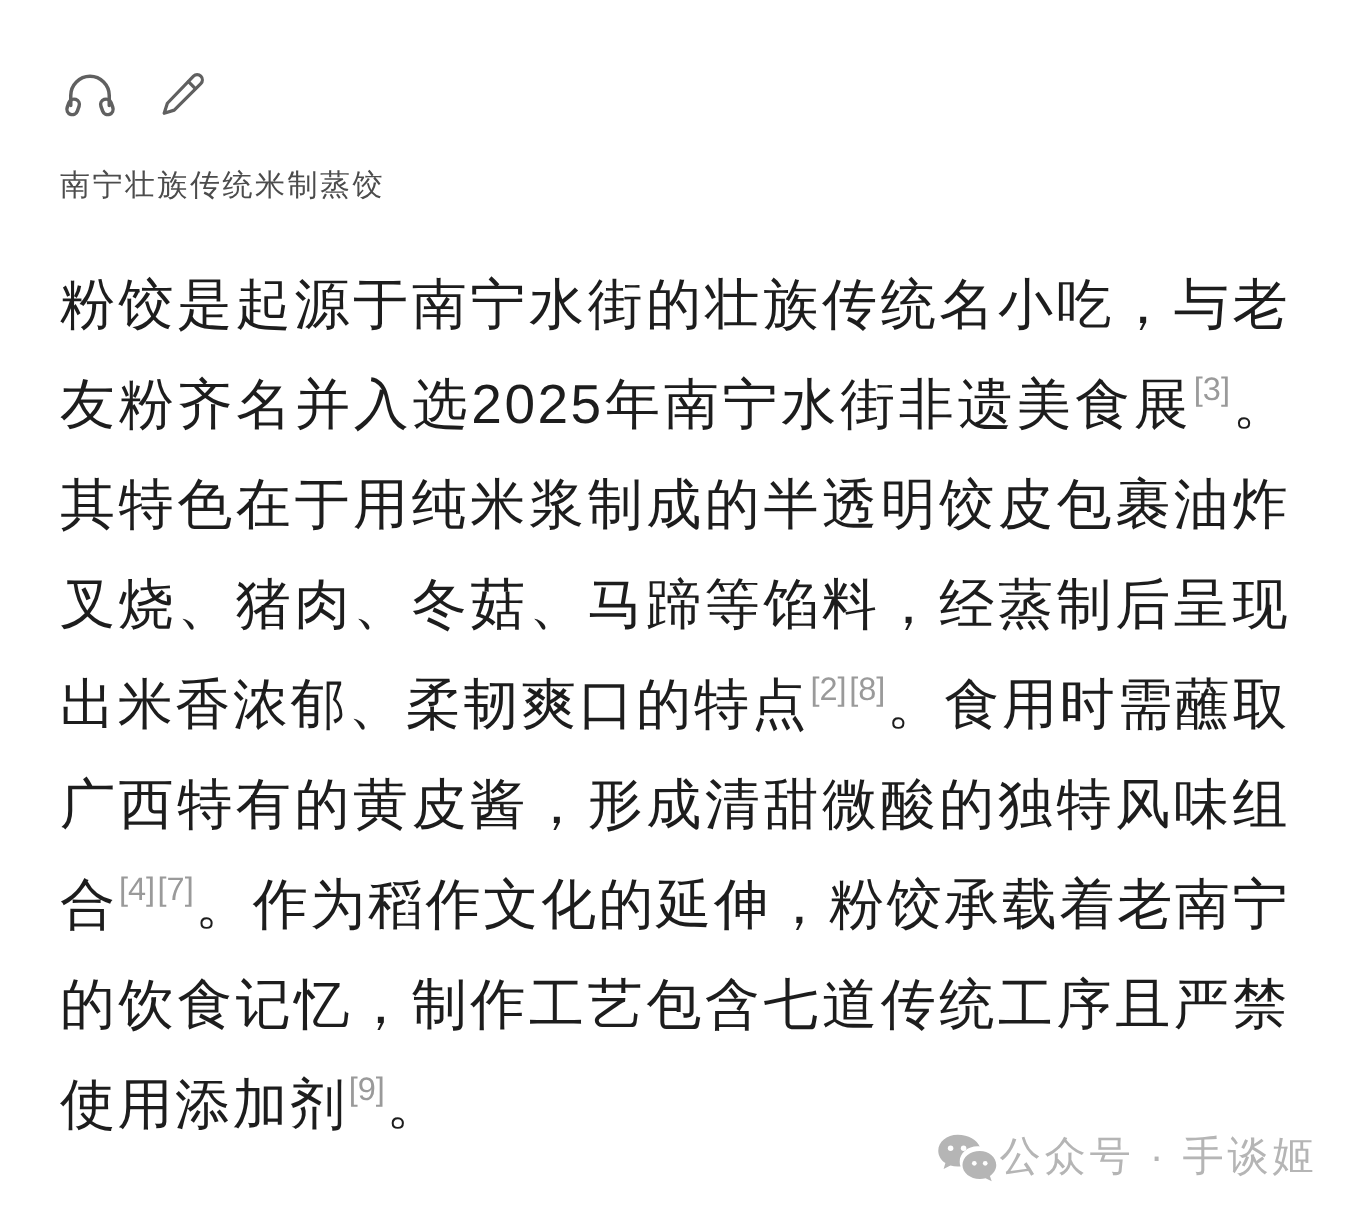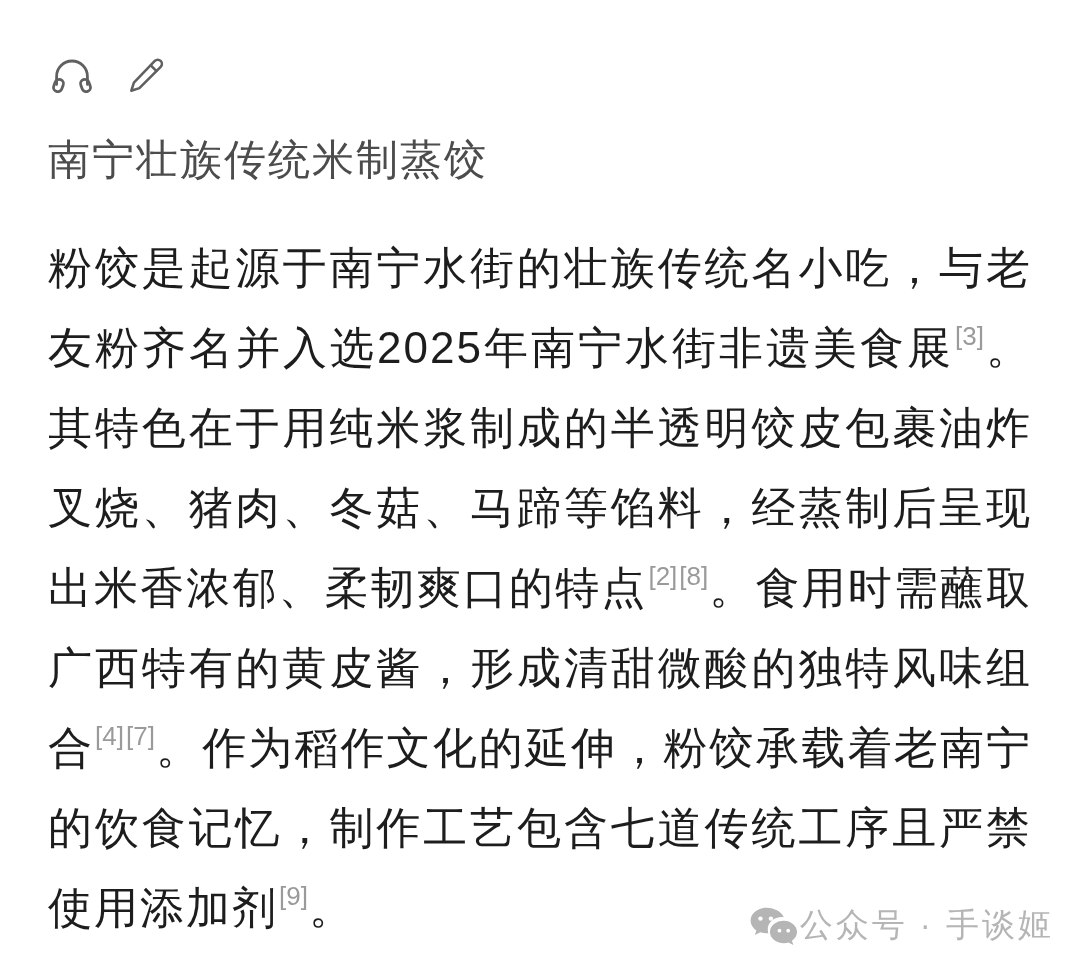--- a/index.html
+++ b/index.html
@@ -40,21 +40,21 @@
     background: transparent;
     padding: 0;
     cursor: pointer;
     display: flex;
     align-items: center;
     justify-content: center;
   }
   .icon-button svg { display: block; }
   .subtitle {
     margin-top: 32px;
-    font-size: 42px;
+    font-size: 24px;
     color: #4c4c4c;
     letter-spacing: 2px;
   }
   .paragraph {
     margin-top: 40px;
     font-size: 44px;
     line-height: 80px;
     color: #1d1d1d;
     text-align: justify;
     letter-spacing: 2px;

